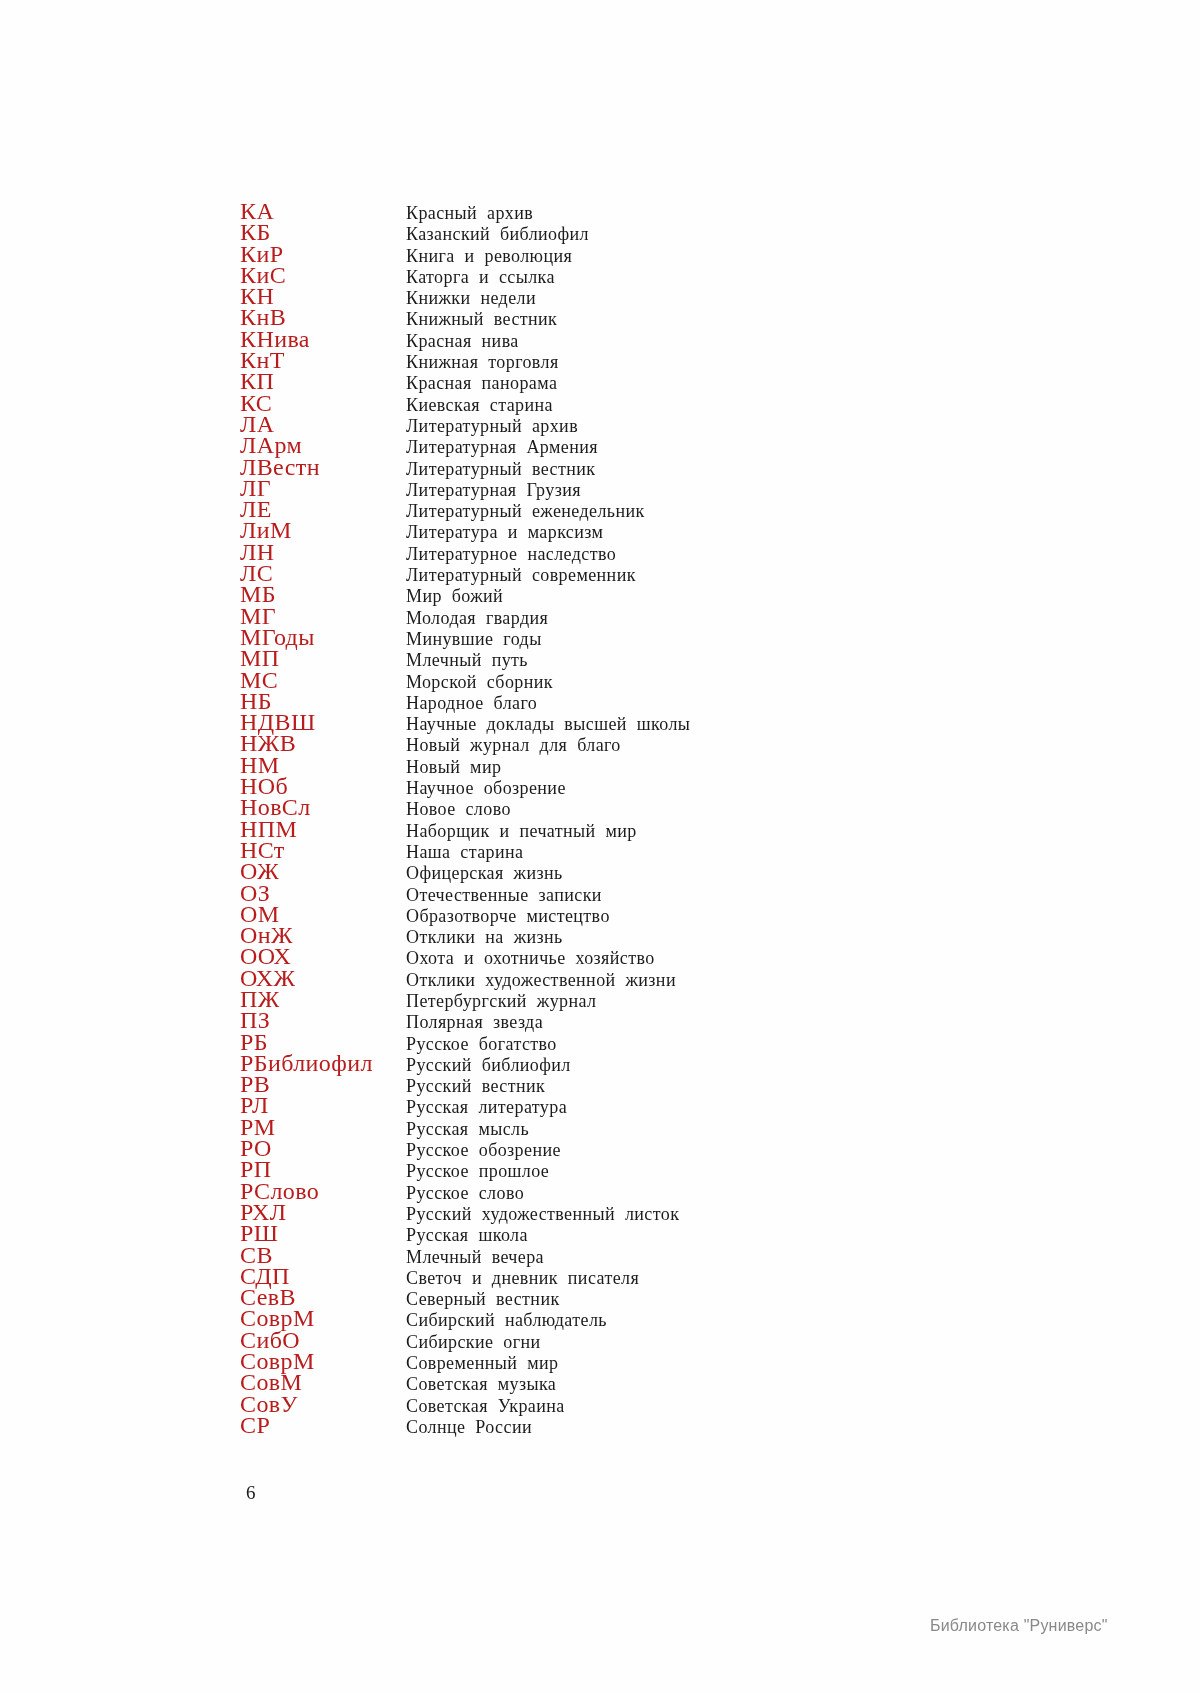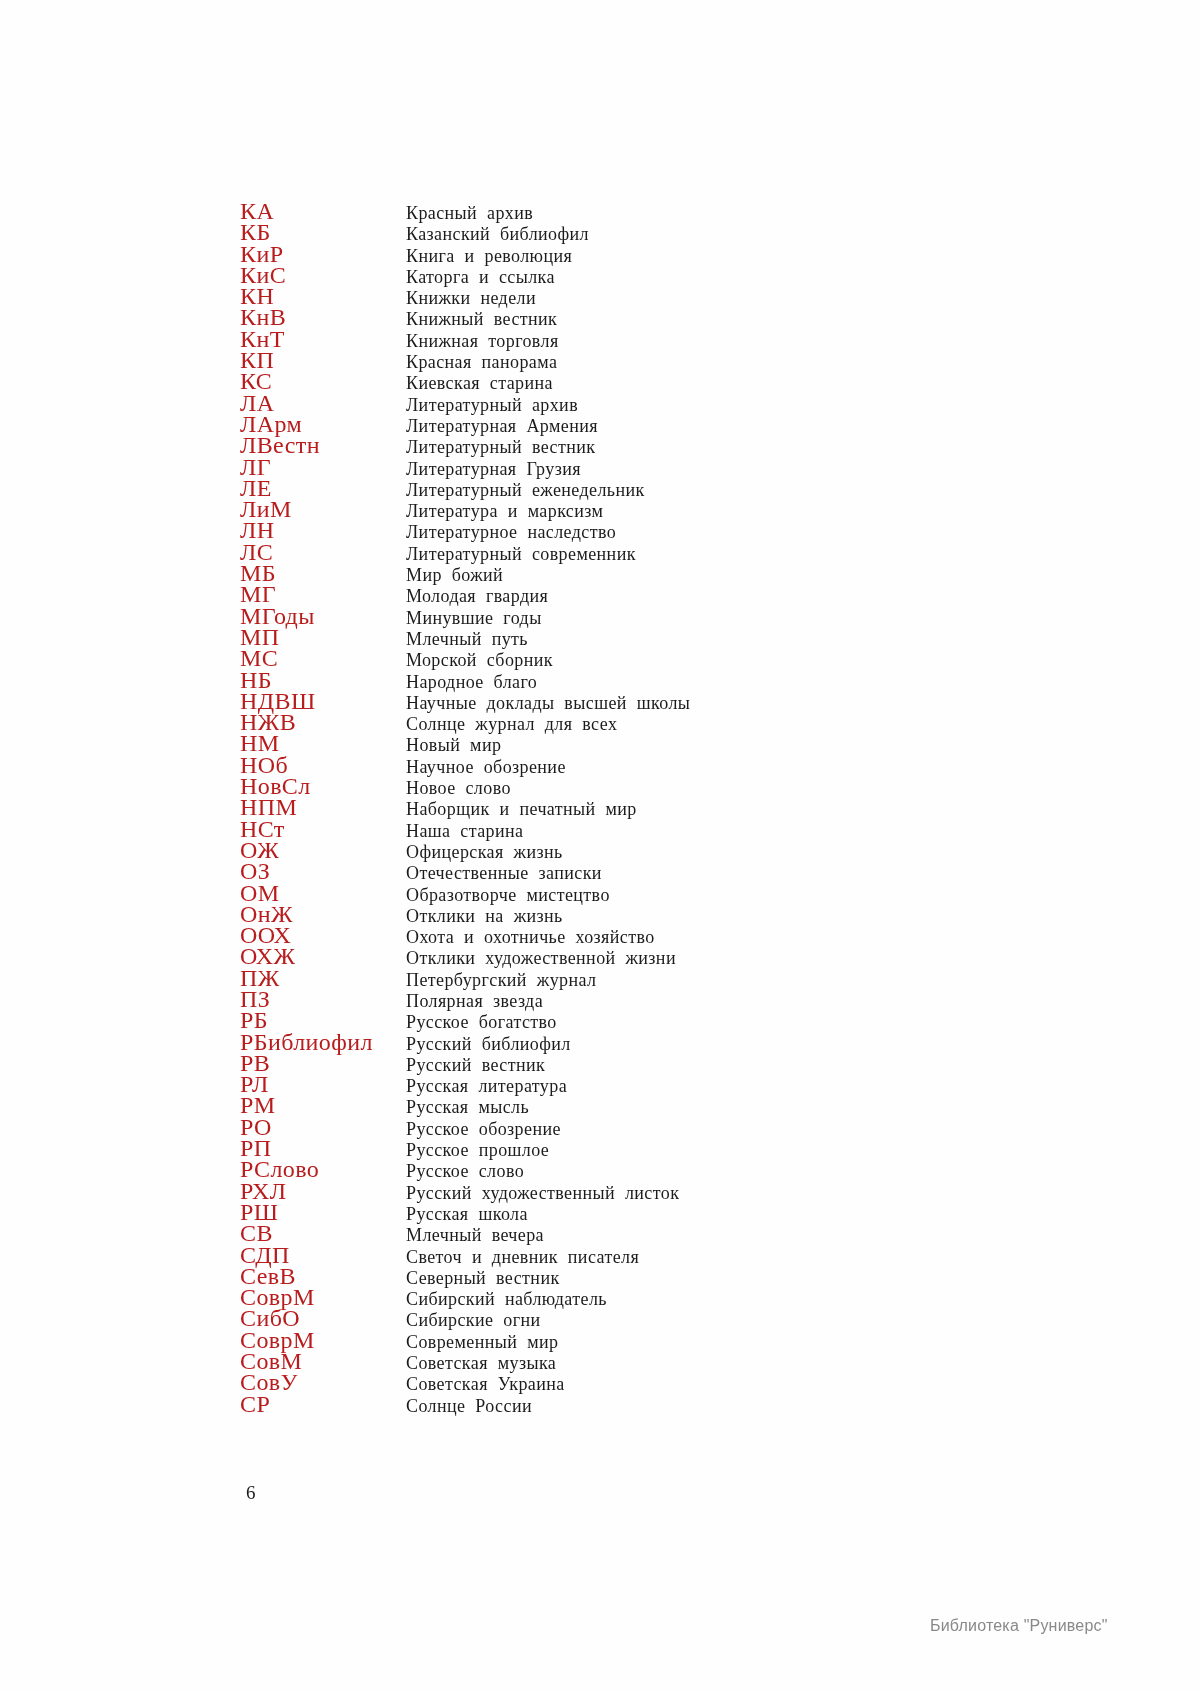--- a/index.html
+++ b/index.html
@@ -87,20 +87,24 @@
   <div class="row">
     <span class="abbr">КН</span>
     <span class="title">Книжки недели</span>
   </div>
 
   <div class="row">
     <span class="abbr">КнВ</span>
     <span class="title">Книжный вестник</span>
   </div>
 
+  <div class="row">
+    <span class="abbr">КНива</span>
+    <span class="title">Красная нива</span>
+  </div>
 
   <div class="row">
     <span class="abbr">КнТ</span>
     <span class="title">Книжная торговля</span>
   </div>
 
   <div class="row">
     <span class="abbr">КП</span>
     <span class="title">Красная панорама</span>
   </div>
@@ -180,21 +184,21 @@
     <span class="title">Народное благо</span>
   </div>
 
   <div class="row">
     <span class="abbr">НДВШ</span>
     <span class="title">Научные доклады высшей школы</span>
   </div>
 
   <div class="row">
     <span class="abbr">НЖВ</span>
-    <span class="title">Солнце журнал для всех</span>
+    <span class="title">Новый журнал для благо</span>
   </div>
 
   <div class="row">
     <span class="abbr">НМ</span>
     <span class="title">Новый мир</span>
   </div>
 
   <div class="row">
     <span class="abbr">НОб</span>
     <span class="title">Научное обозрение</span>

